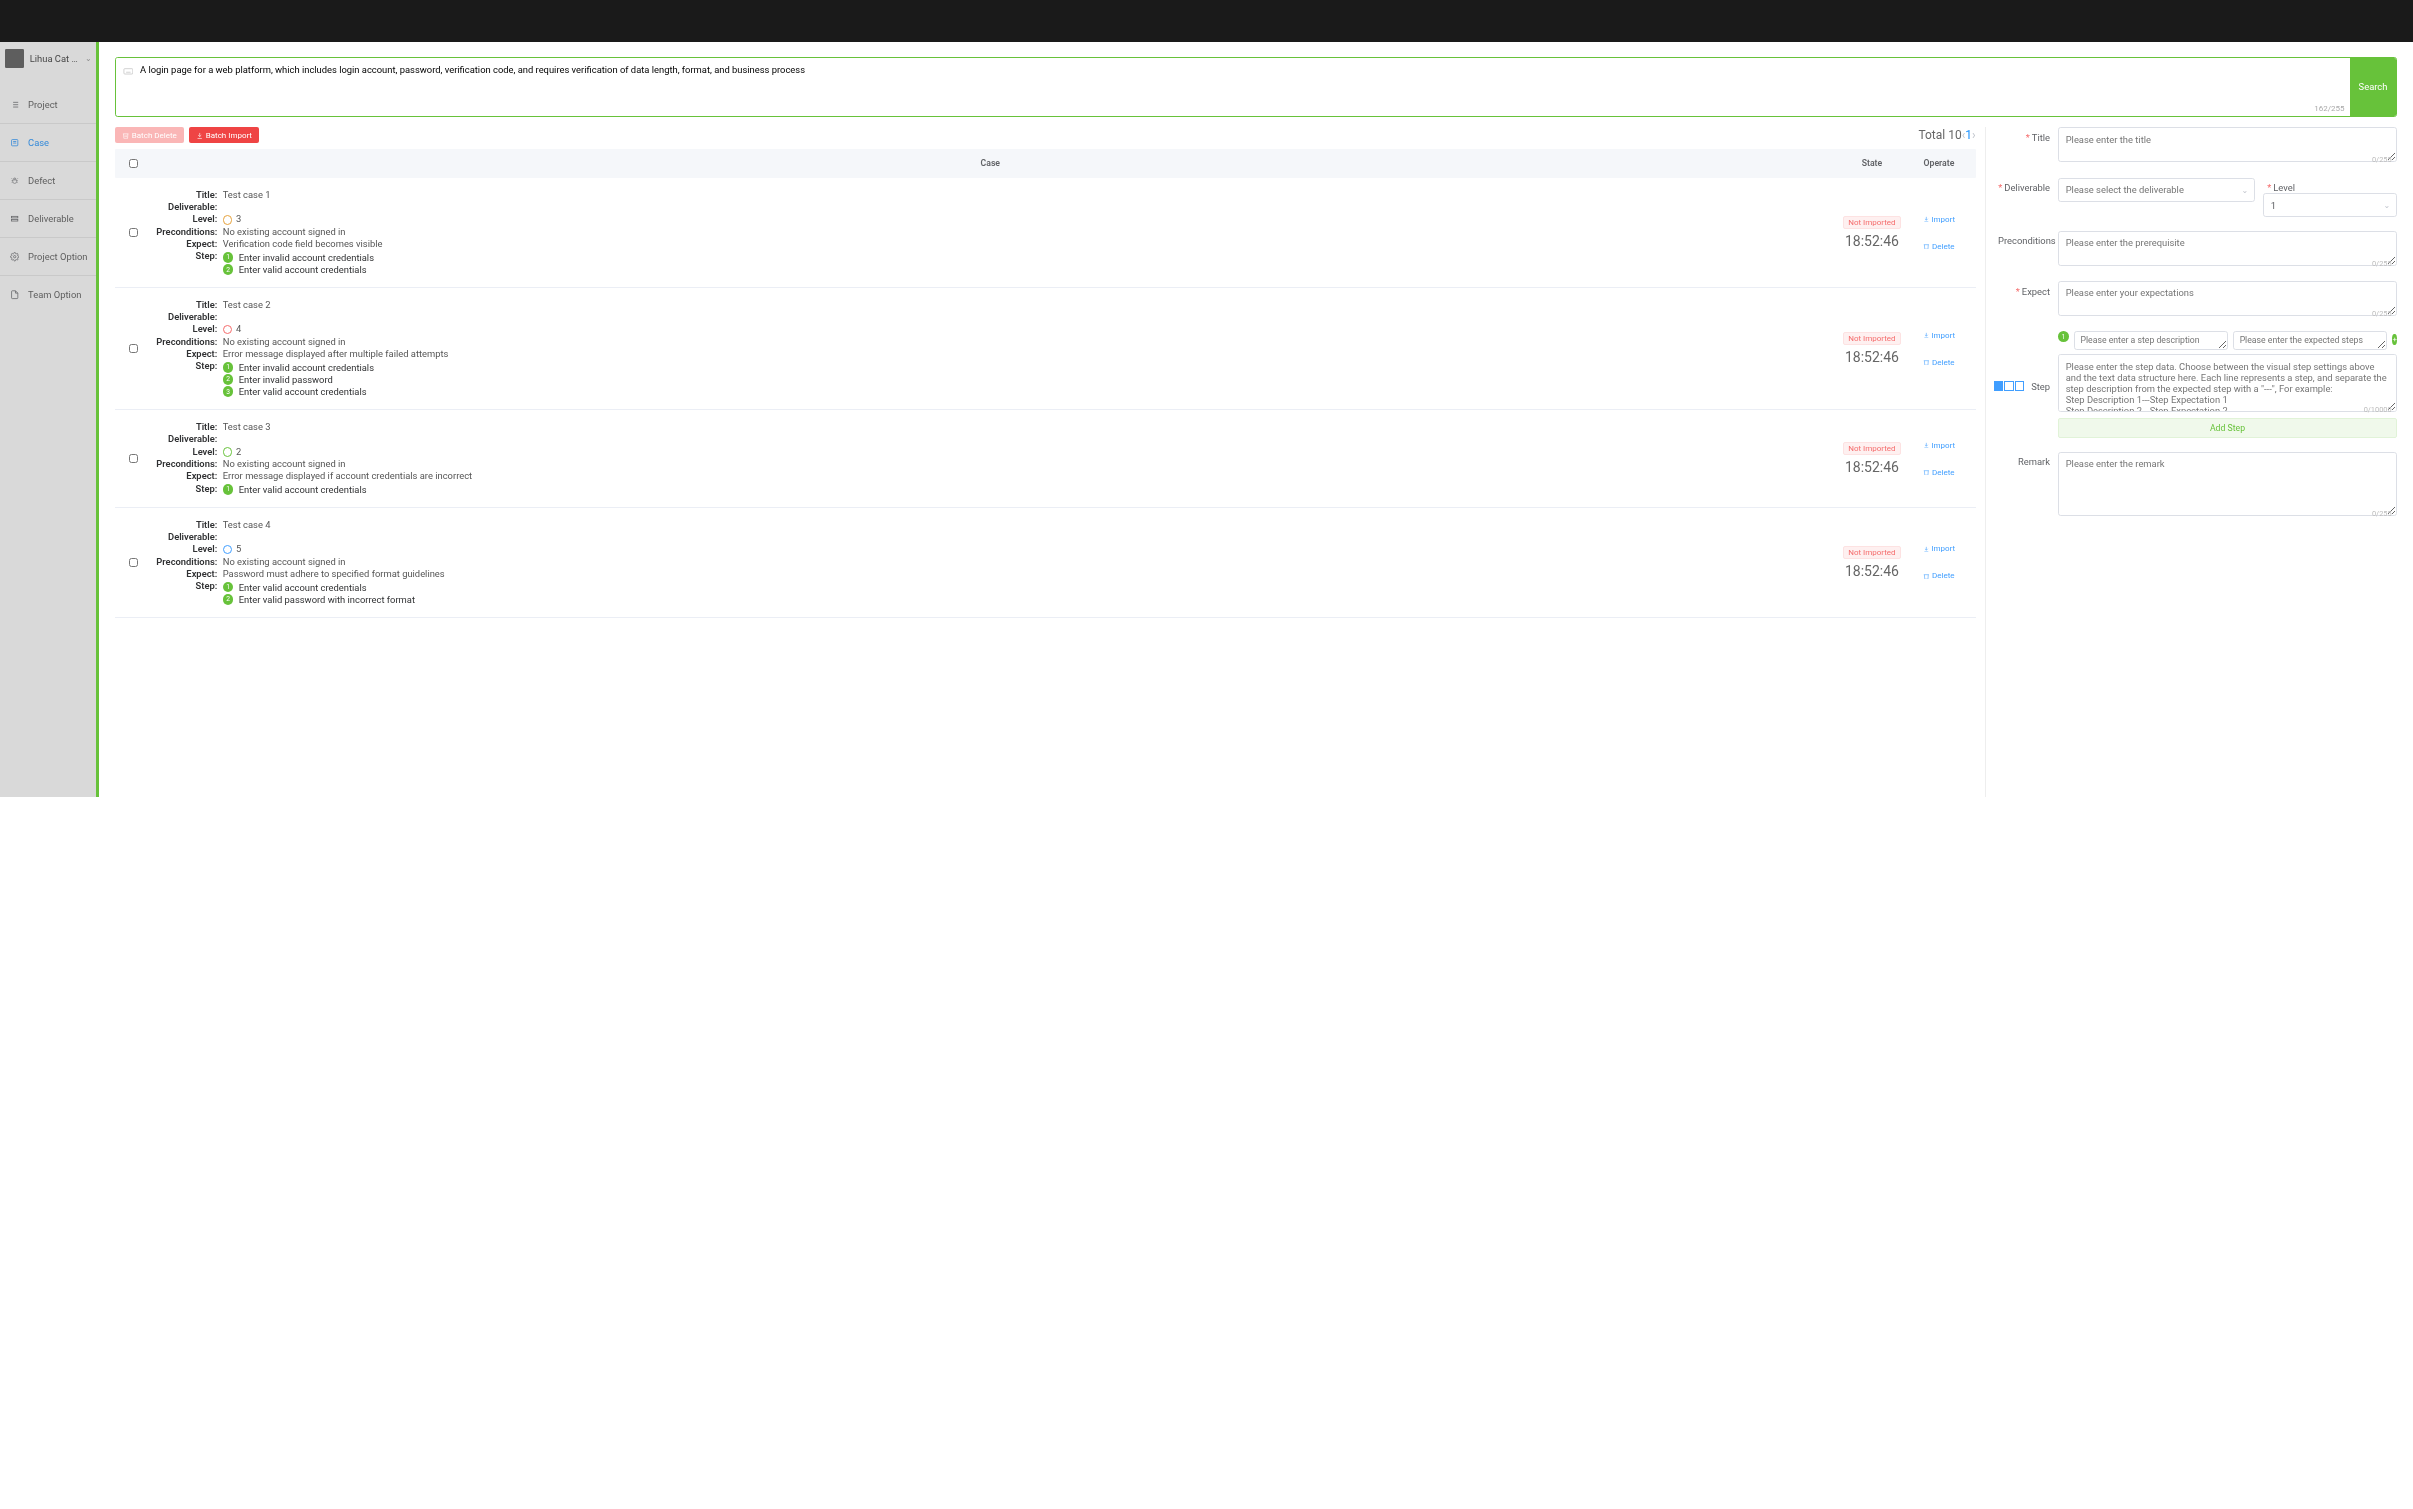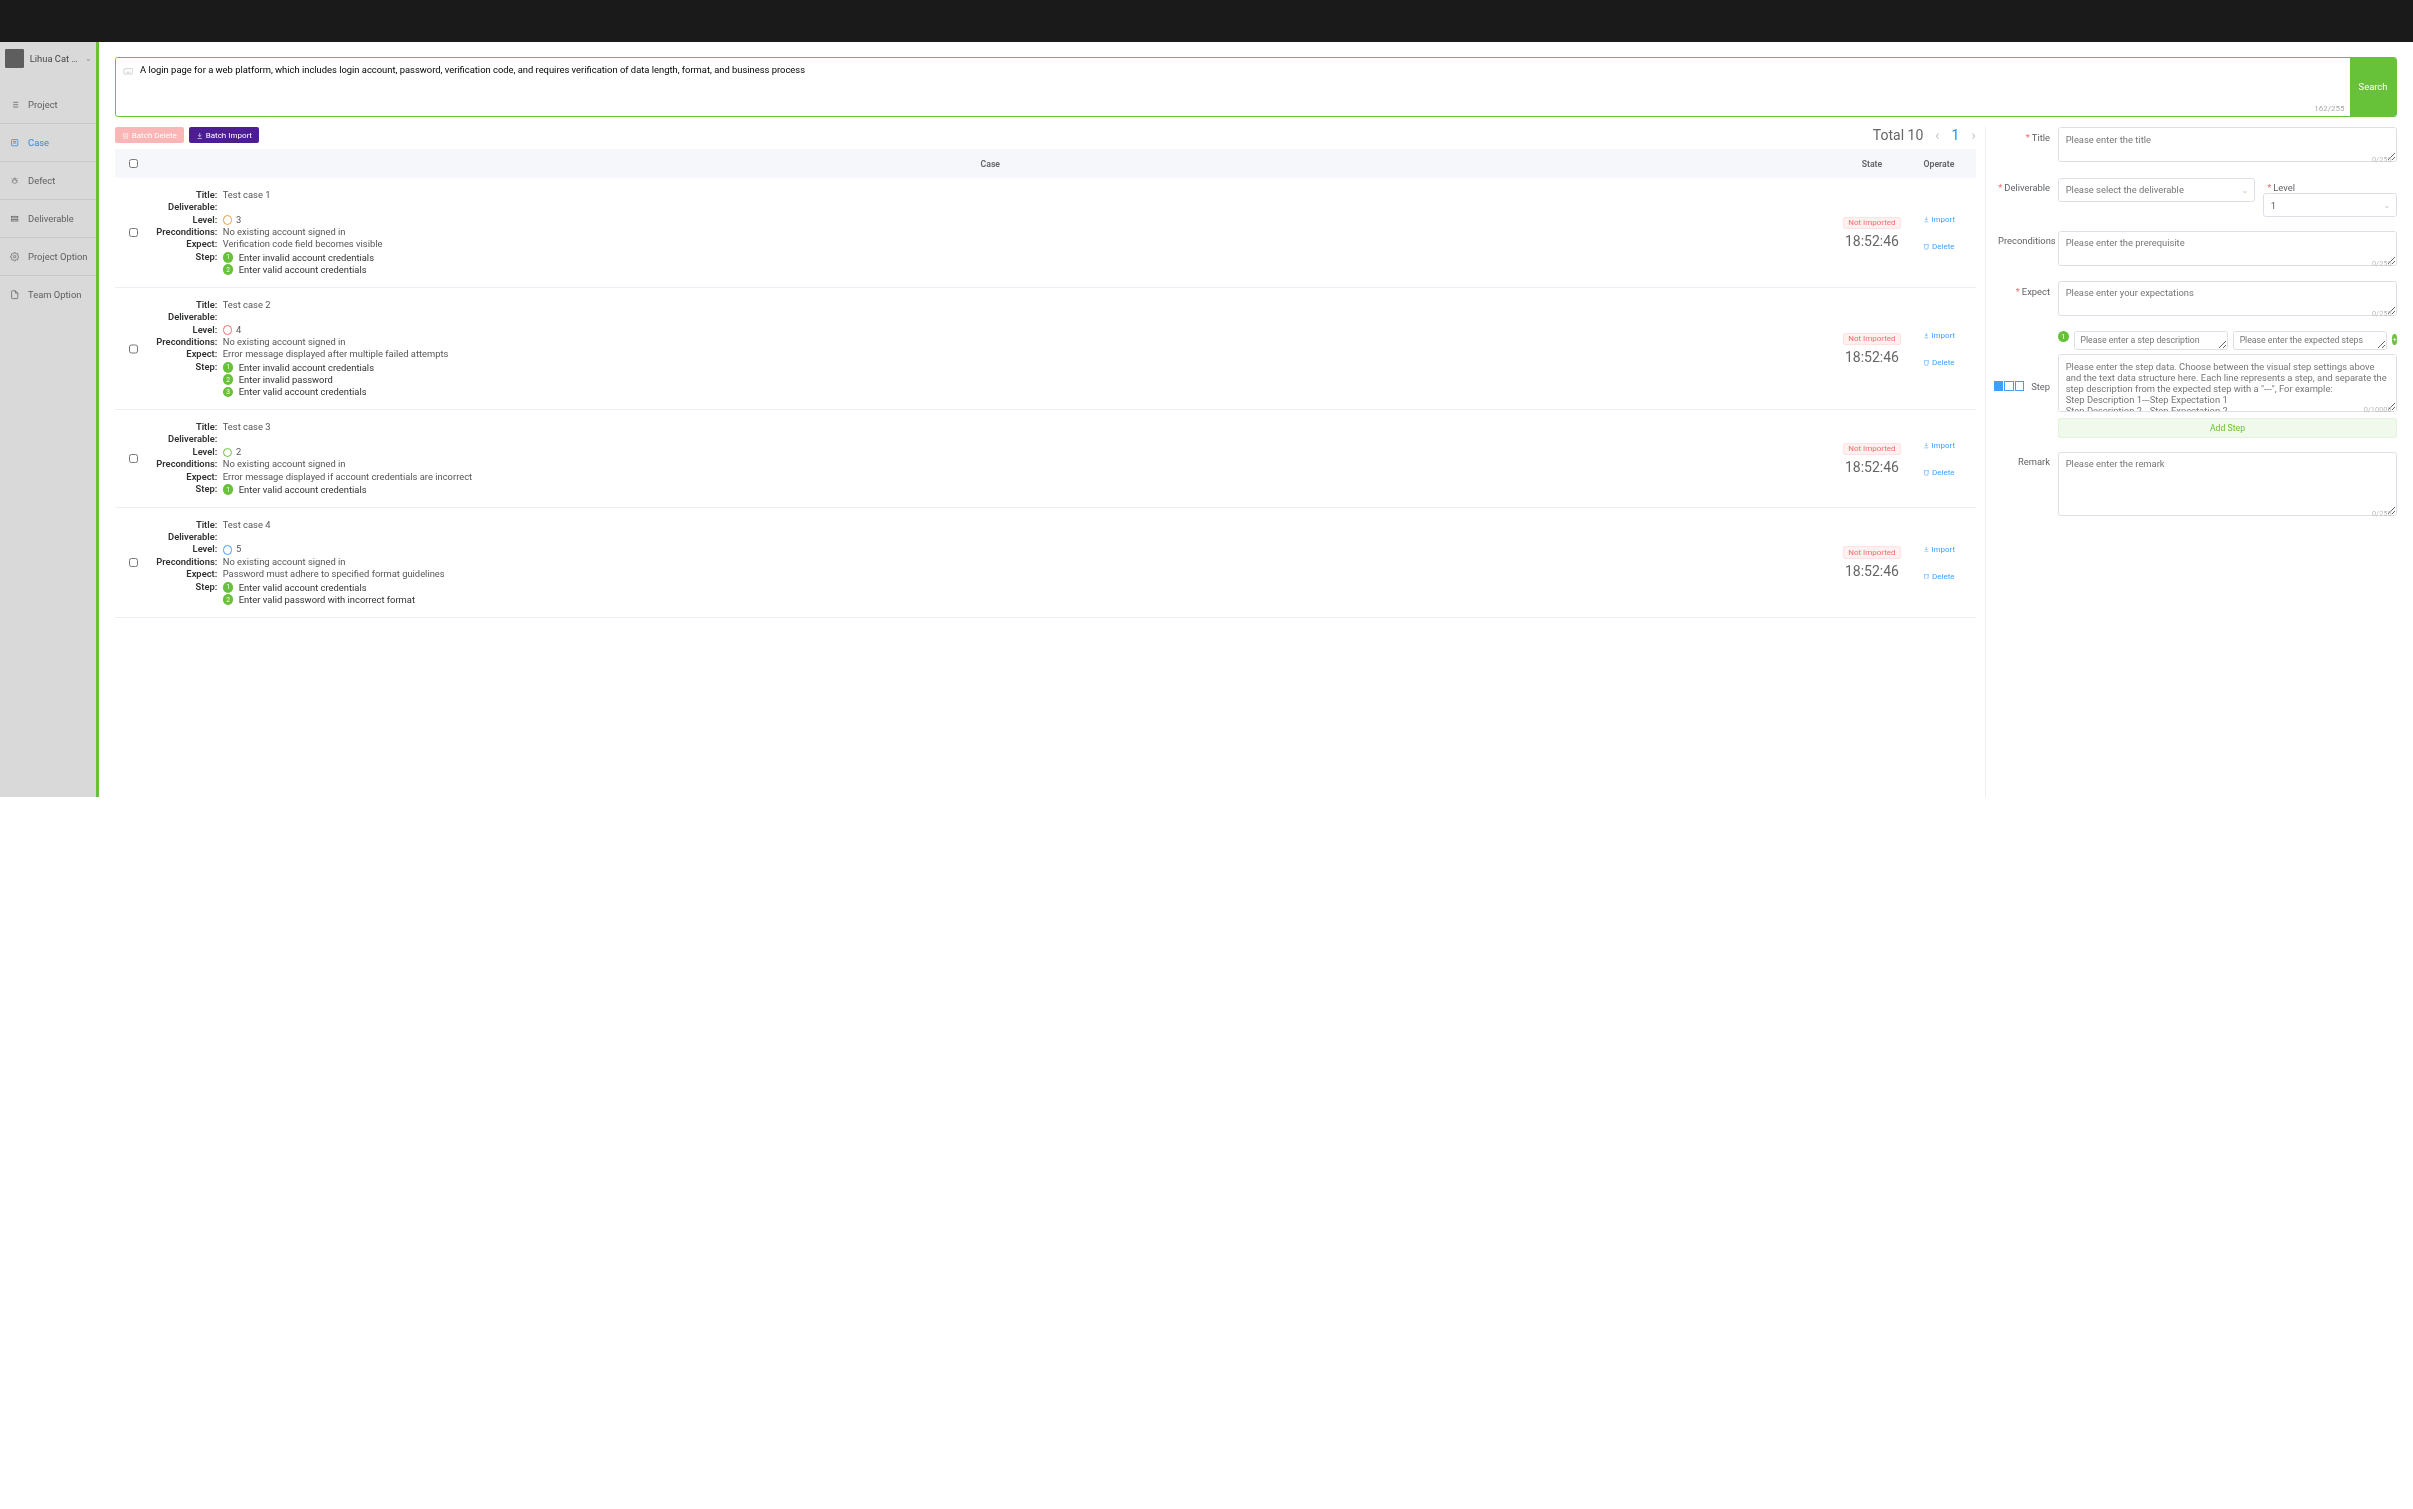--- a/index.html
+++ b/index.html
@@ -30,22 +30,22 @@
   .search-ta{width:100%;height:56px;border:none;resize:none;padding:6.7px 8px 6.7px 24px;font-size:9.4px;outline:none;font-family:inherit;}
   .search-icon{position:absolute;left:6.7px;top:8px;color:#bbb;}
   .search-count{position:absolute;right:5.4px;bottom:2.7px;font-size:8px;color:#aaa;}
   .search-btn{width:46px;background:#67c23a;color:#fff;border:none;font-size:9.4px;cursor:pointer;}
   .body-split{display:flex;gap:0;flex:1;overflow:hidden;}
   .left-pane{flex:1;min-width:0;padding-right:9.4px;}
   .right-pane{width:412px;padding-left:12px;border-left:0.7px solid #eee;overflow:auto;}
   .toolbar-row{display:flex;align-items:center;margin-bottom:5.4px;}
   .mini-btn{font-size:8px;border:none;border-radius:2px;padding:3.4px 6.7px;cursor:pointer;display:inline-flex;align-items:center;gap:2.7px;}
   .mini-btn.del{background:#fab6b6;color:#fff;}
-  .mini-btn.imp{background:#4c1d95;color:#fff;margin-left:5.4px;}
-  .pager{margin-left:auto;display:flex;align-items:center;gap:12px;font-size:14px;color:#666;}
+  .mini-btn.imp{background:#ef4444;color:#fff;margin-left:5.4px;}
+  .pager{margin-left:auto;display:flex;align-items:center;gap:0;font-size:12px;color:#666;}
   .pager .cur{color:#1890ff;}
   .pager .arrow{color:#c0c4cc;cursor:pointer;}
   .tbl-head{display:flex;align-items:center;background:#f5f7fa;height:29.5px;border-radius:1.3px;padding:0 6.7px;font-size:8.7px;color:#606266;font-weight:600;}
   .col-chk{width:24px;display:flex;justify-content:center;}
   .col-case{flex:1;text-align:center;}
   .col-state{width:74px;text-align:center;}
   .col-op{width:60px;text-align:center;}
   .case-row{display:flex;padding:9.4px 6.7px;border-bottom:0.7px solid #ebeef5;}
   .case-row .col-chk{align-items:center;display:flex;}
   .case-body{flex:1;}

